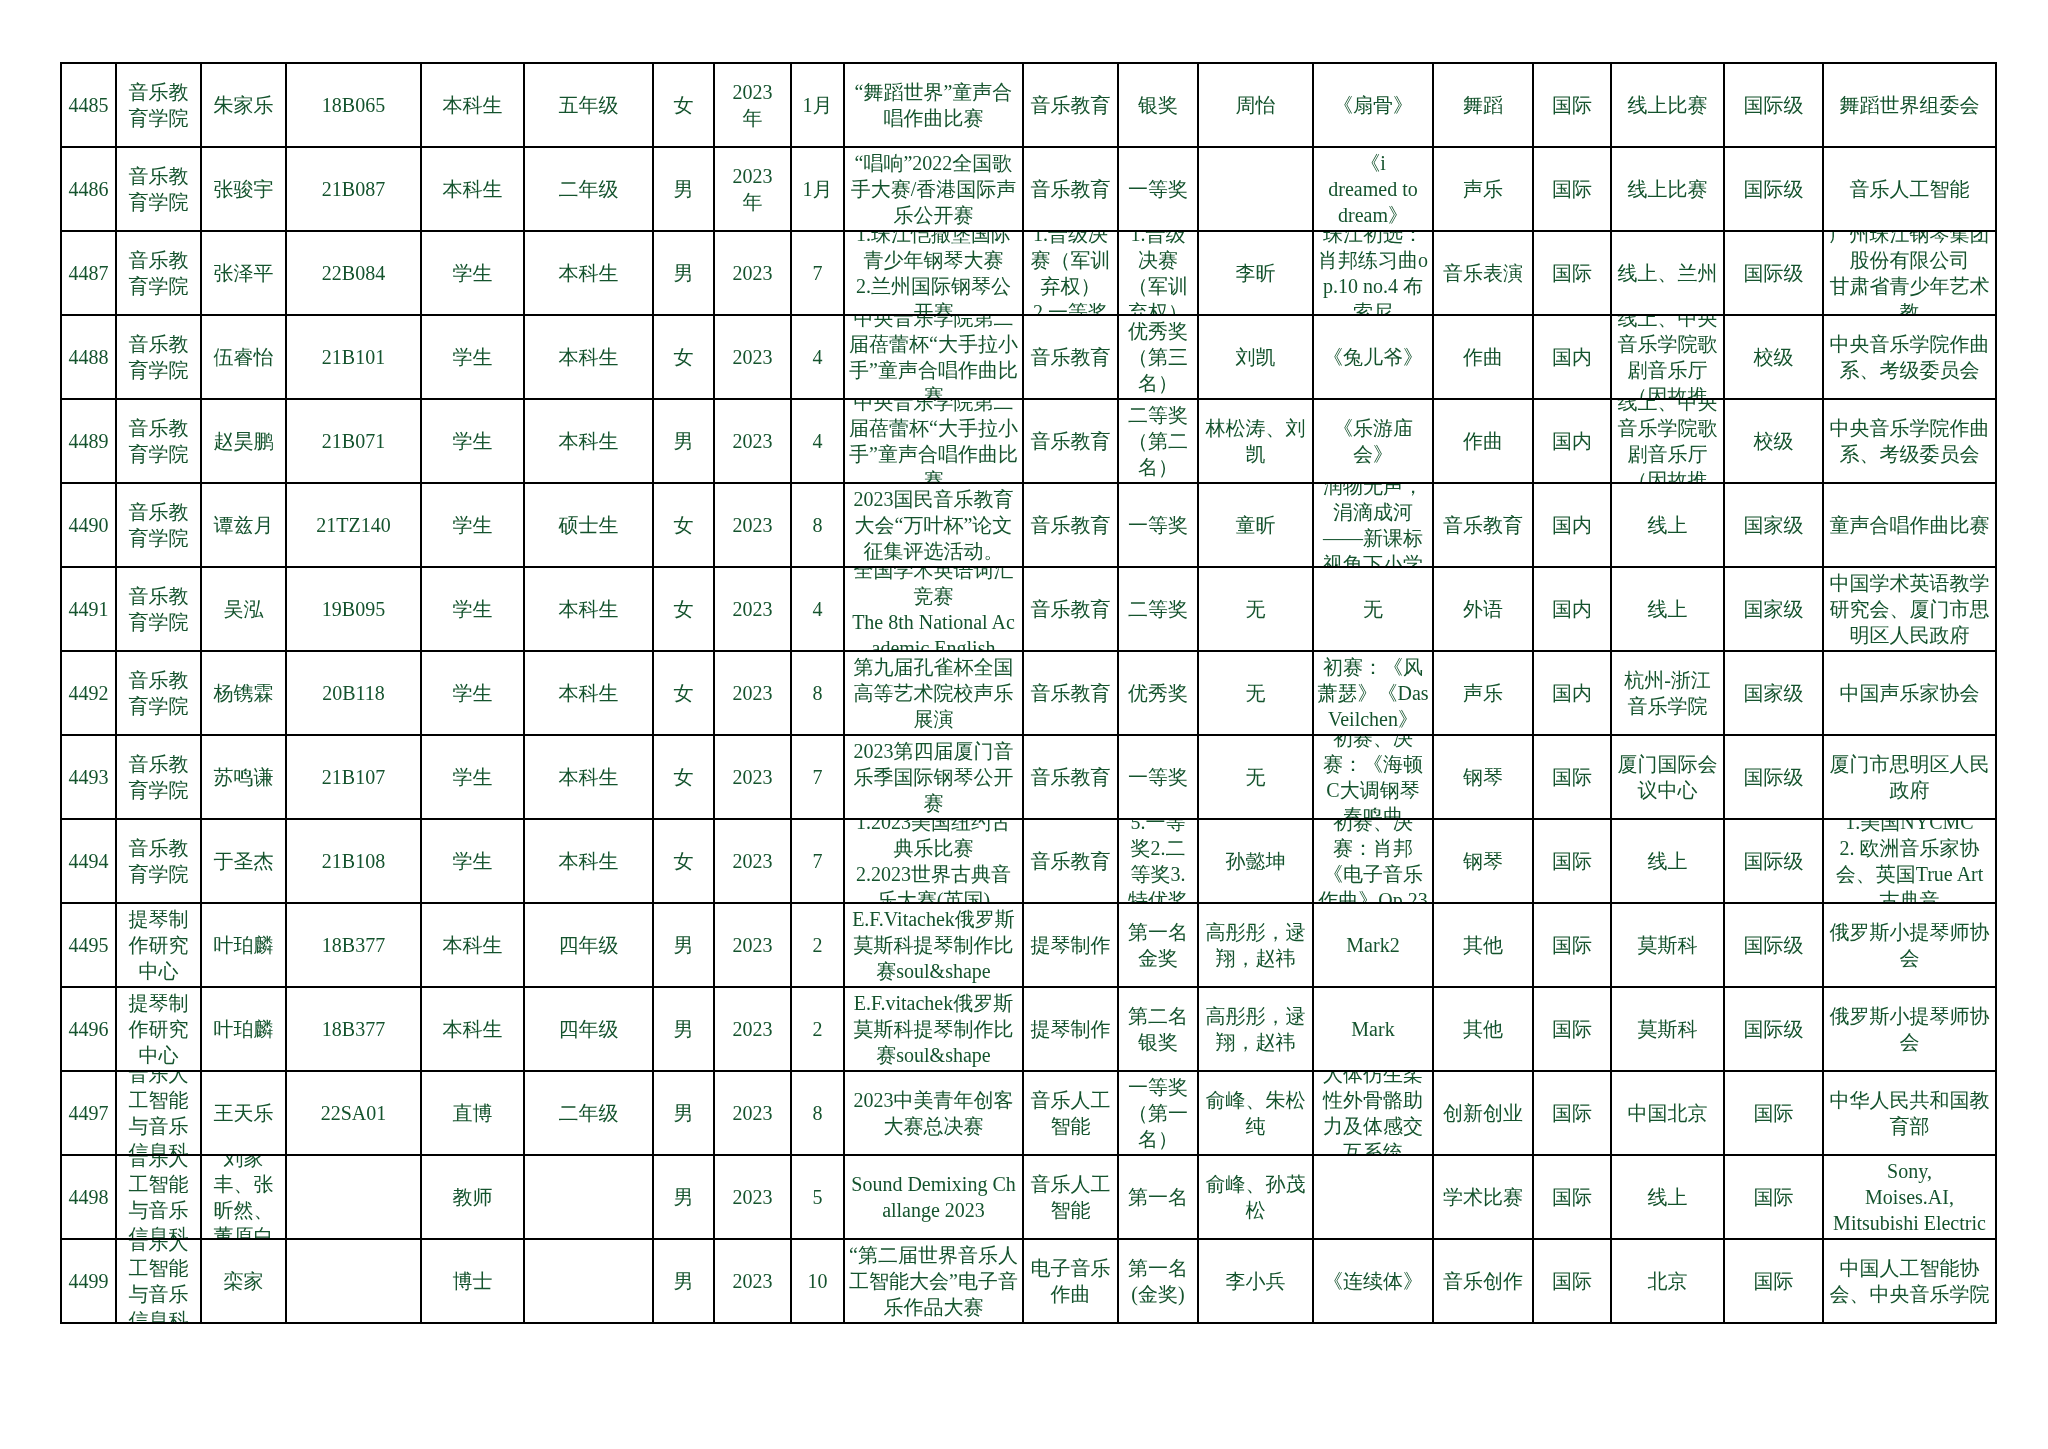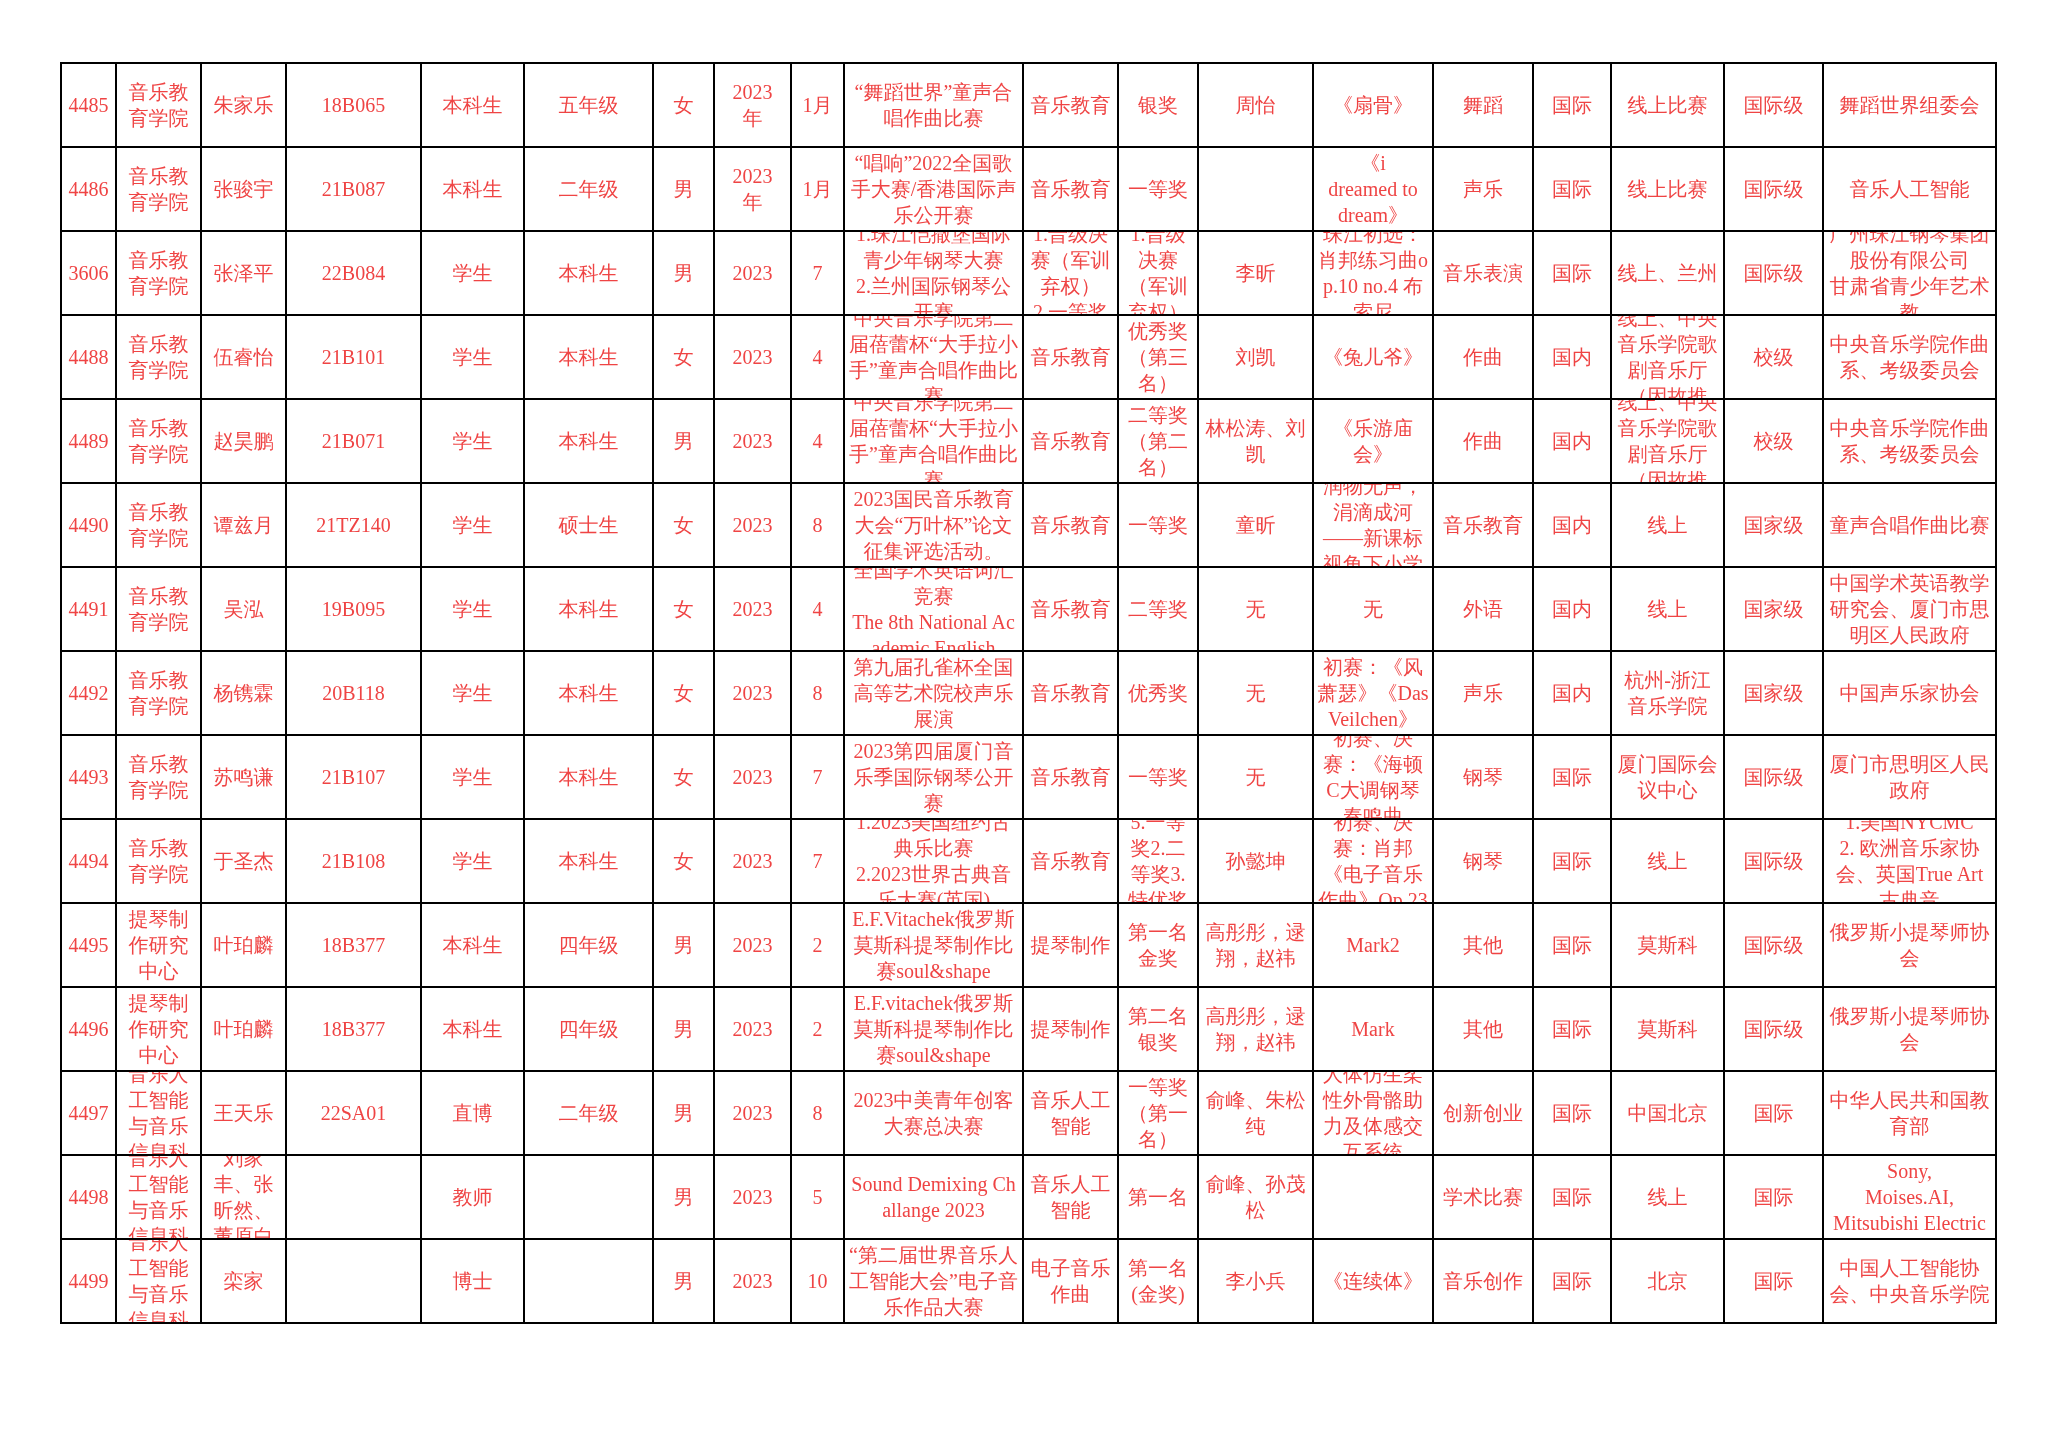--- a/index.html
+++ b/index.html
@@ -2,21 +2,21 @@
 <html><head>
 <meta charset="utf-8">
 <style>
   html,body{margin:0;padding:0;background:#ffffff;}
   .page{
     position:relative;
     width:2048px;
     height:1449px;
     background:#ffffff;
     font-family:"Liberation Serif","DejaVu Serif",serif;
-    color:#ef4444;
+    color:#14532d;
   }
   table.grid{
     position:absolute;
     left:60px;
     top:62px;
     width:1935px;
     border-collapse:collapse;
     table-layout:fixed;
   }
   table.grid td{
@@ -183,21 +183,21 @@
           </td>
           <td>
             <div class="cw">国际级</div>
           </td>
           <td>
             <div class="cw">音乐人工智能</div>
           </td>
         </tr>
         <tr>
           <td>
-            <div class="cw">3606</div>
+            <div class="cw">4487</div>
           </td>
           <td>
             <div class="cw">音乐教育学院</div>
           </td>
           <td>
             <div class="cw">张泽平</div>
           </td>
           <td>
             <div class="cw">22B084</div>
           </td>

